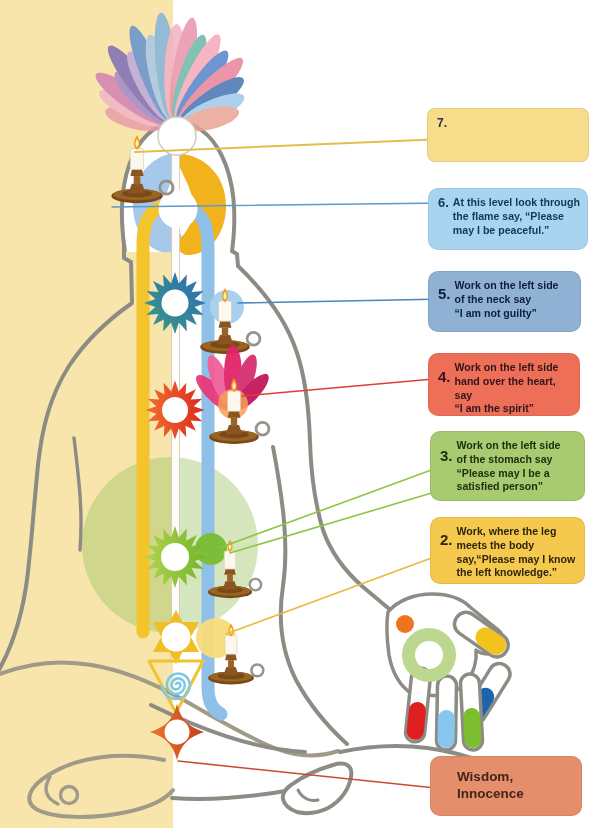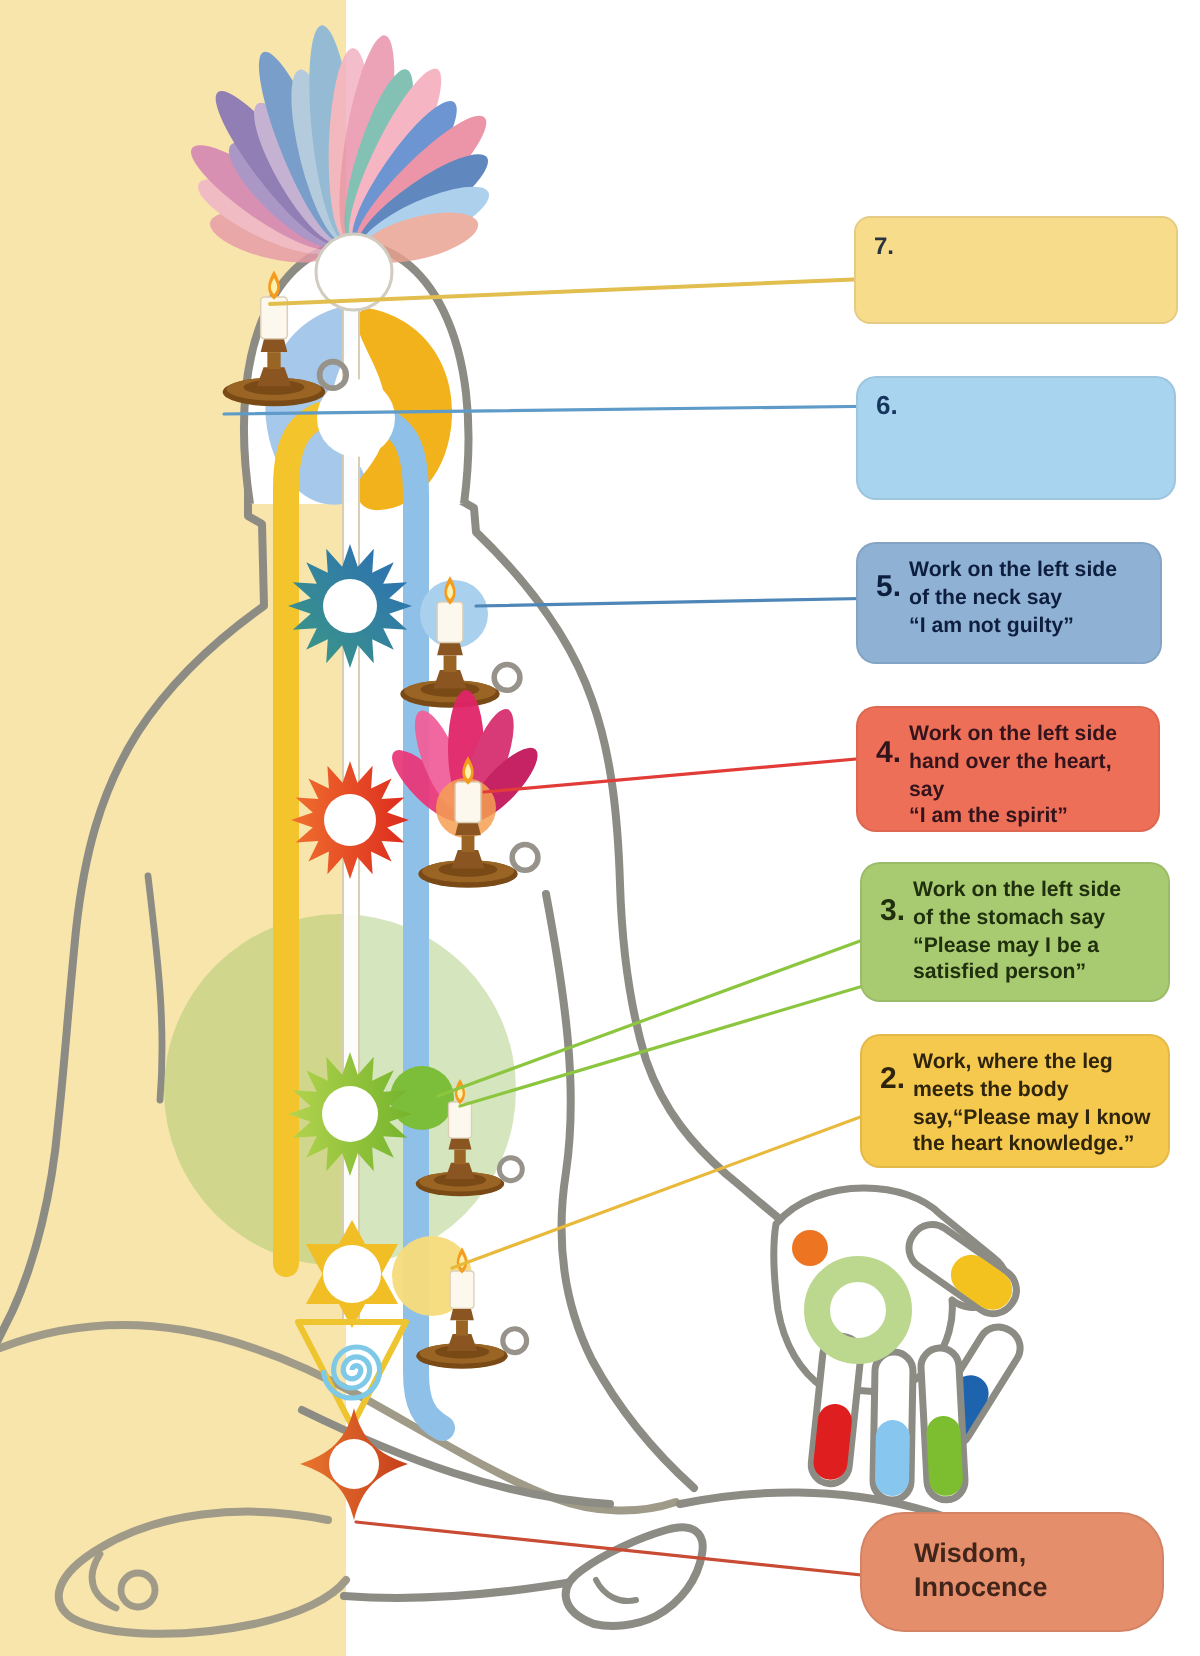--- a/index.html
+++ b/index.html
@@ -16,21 +16,21 @@
   .c6 .num{font-size:13px;}
   .c5{left:428px;top:271px;width:153px;height:61px;background:#8FB1D4;color:#0e1e3e;}
   .c5 .num{margin-top:7px;}
   .c4{left:428px;top:353px;width:152px;height:63px;background:#EE6F57;color:#33141c;}
   .c4 .num{margin-top:8px;}
   .c3{left:430px;top:431px;width:155px;height:70px;background:#A8CA70;color:#20300e;}
   .c3 .num{margin-top:9px;}
   .c2{left:430px;top:517px;width:155px;height:67px;background:#F5C84E;color:#2f240c;}
   .c2 .num{margin-top:7px;}
   .wisdom{left:430px;top:756px;width:152px;height:60px;background:#E58E6C;color:#42251a;
-          border-radius:22px;padding:12px 6px 6px 26px;}
+          border-radius:10px;padding:12px 6px 6px 26px;}
   .wisdom .txt{font-size:13.5px;line-height:1.25;}
 </style>
 </head>
 <body>
 
 <div id="stage">
 <svg id="art" width="600" height="828" viewBox="0 0 600 828">
   <defs>
     <linearGradient id="gThroat" x1="0" y1="1" x2="1" y2="0">
       <stop offset="0" stop-color="#3C9A82"></stop>
@@ -199,20 +199,23 @@
     <circle cx="429" cy="655" r="20.5" fill="none" stroke="#BCD88F" stroke-width="13"></circle>
     <circle cx="405" cy="624" r="9" fill="#ED7420"></circle>
   </g>
 </svg>
 
 <div class="callout c7">
   <span class="num">7.</span>
 </div>
 <div class="callout c6">
   <span class="num">6.</span>
+  <div class="txt">At this level look through
+the flame say, “Please
+may I be peaceful.”</div>
 </div>
 <div class="callout c5">
   <span class="num">5.</span>
   <div class="txt">Work on the left side
 of the neck say
 “I am not guilty”</div>
 </div>
 <div class="callout c4">
   <span class="num">4.</span>
   <div class="txt">Work on the left side
@@ -224,19 +227,19 @@
   <div class="txt">Work on the left side
 of the stomach say
 “Please may I be a
 satisfied person”</div>
 </div>
 <div class="callout c2">
   <span class="num">2.</span>
   <div class="txt">Work, where the leg
 meets the body
 say,“Please may I know
-the heart knowledge.”</div>
+the left knowledge.”</div>
 </div>
 <div class="callout wisdom">
   <div class="txt">Wisdom,
 Innocence</div>
 </div>
 </div>
 
 </body></html>

